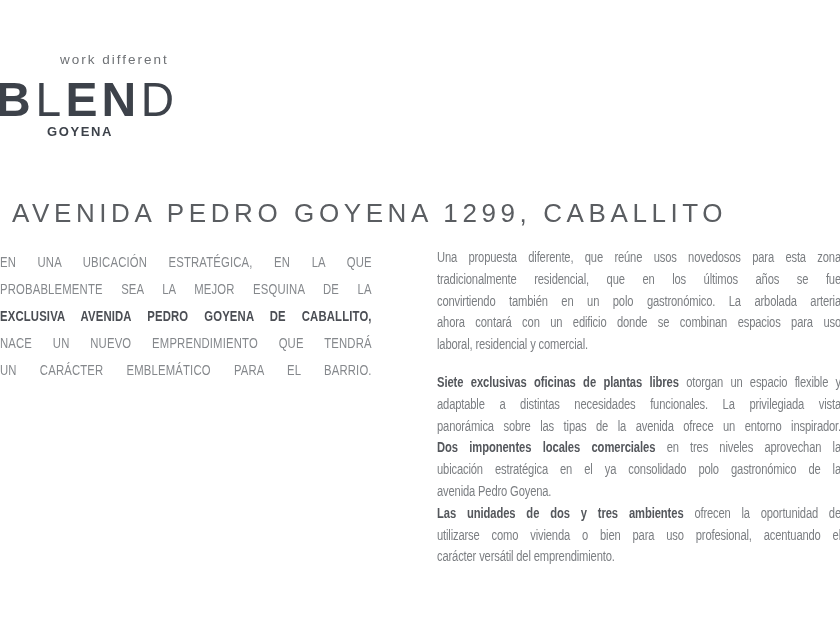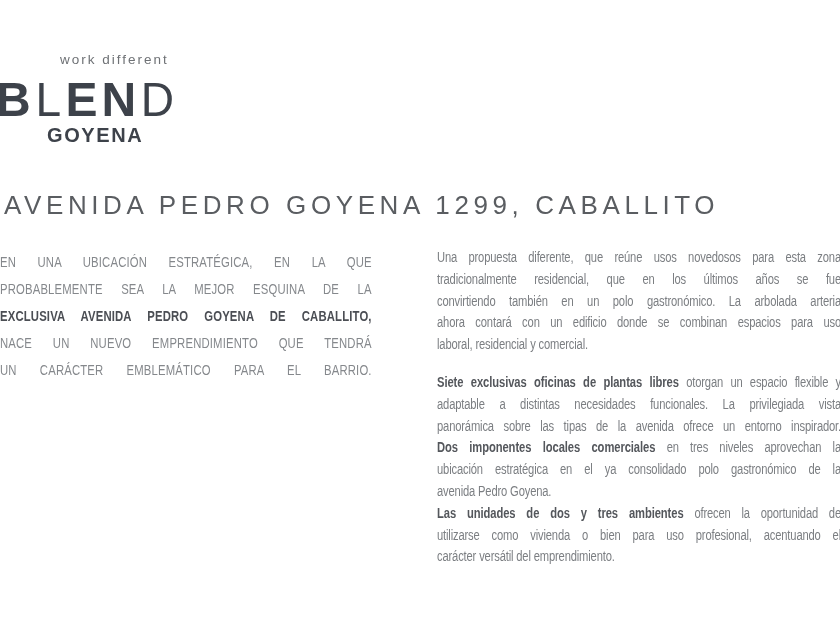--- a/index.html
+++ b/index.html
@@ -27,29 +27,29 @@
   .logo {
     position: absolute; left: -4px; top: 76px;
     font-size: 48px; line-height: 1;
     letter-spacing: 4px; color: #3d424a;
     white-space: nowrap;
   }
   .logo .lg-b { font-weight: 700; }
   .logo .lg-l { font-weight: 400; transform: scaleX(0.96); display: inline-block; }
   .logo-sub {
     position: absolute; left: 47px; top: 124px;
-    font-size: 20px; font-weight: 700;
+    font-size: 13px; font-weight: 700;
     letter-spacing: 1.6px; color: #3d424a;
     white-space: nowrap;
   }
 
   
   .headline {
     position: absolute; left: 0; top: 188px; width: 676px;
-    margin: 4px; text-align: center; white-space: nowrap;
+    margin: 12px; text-align: center; white-space: nowrap;
     font-size: 26px; font-weight: 400; line-height: 26px;
     letter-spacing: 4.6px; color: #5a5d61;
   }
 
   
   .col-left {
     position: absolute; left: 0; top: 249px; width: 460px;
     transform: scaleX(0.808); transform-origin: left top;
   }
   .iline {

